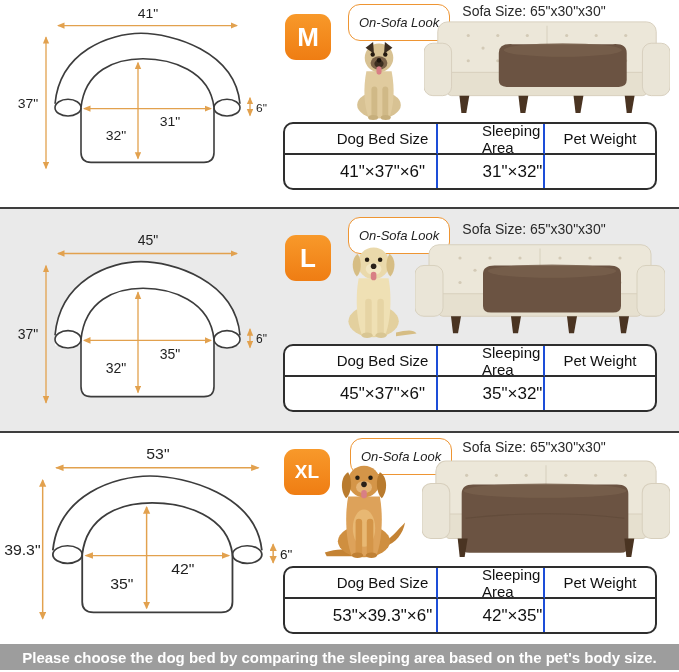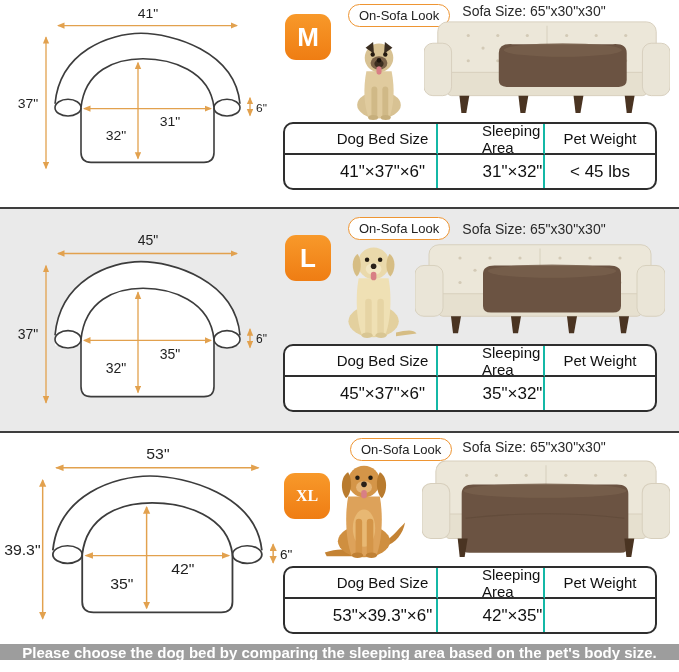--- a/index.html
+++ b/index.html
@@ -21,23 +21,23 @@
   .dim{stroke:#e2a14e;stroke-width:1.3;}
   .dlab{font-size:14px;fill:#1f1f1f;font-family:"Liberation Sans",sans-serif;}
   .dlab.small{font-size:12px;}
 
   
   .badge{position:absolute;width:46px;height:46px;border-radius:11px;
     background:linear-gradient(180deg,#f8992a,#ef7d13);color:#fff;font-weight:bold;
     display:flex;align-items:center;justify-content:center;font-size:26px;}
   .sec-m .badge{left:285px;top:14px;}
   .sec-l .badge{left:285px;top:26px;}
-  .sec-xl .badge{left:284px;top:40px;font-size:16px;font-family:Liberation Serif, serif;}
+  .sec-xl .badge{left:284px;top:16px;font-size:19px;}
   .pill{position:absolute;background:#fff;border:1.5px solid #ee9533;border-radius:12px;
-    padding:3px 10px;font-size:13px;color:#222;white-space:nowrap;}
+    padding:10px 10px;font-size:13px;color:#222;white-space:nowrap;font-style:italic;}
   .sec-m .pill{left:348px;top:4px;}
   .sec-l .pill{left:348px;top:8px;}
   .sec-xl .pill{left:350px;top:5px;}
 
   
   .dog{position:absolute;}
   .sec-m .dog{left:336px;top:36px;width:86px;height:84px;}
   .sec-l .dog{left:330px;top:32px;width:90px;height:98px;}
   .sec-xl .dog{left:314px;top:28px;width:100px;height:98px;}
 
@@ -54,24 +54,24 @@
   
   .spec-table{position:absolute;display:grid;grid-template-columns:153px 107px 110px;
     grid-template-rows:31px 33px;border:2px solid #2e2e2e;border-radius:10px;background:#fff;
     overflow:hidden;}
   .sec-m .spec-table{left:283px;top:122px;}
   .sec-l .spec-table{left:283px;top:135px;}
   .sec-xl .spec-table{left:283px;top:133px;}
   .spec-table .cell{display:flex;align-items:center;justify-content:center;color:#111;}
   .spec-table .th{font-size:15px;border-bottom:2px solid #2e2e2e;}
   .spec-table .td{font-size:17px;}
-  .spec-table .c1,.spec-table .c2{border-right:2px solid #14b8a6;padding-left:44px;}
-
-  
-  .banner{height:16px;width:679px;background:#9d9d9d;display:flex;align-items:center;
+  .spec-table .c1,.spec-table .c2{border-right:2px solid #1d4ed8;padding-left:44px;}
+
+  
+  .banner{height:26px;width:679px;background:#9d9d9d;display:flex;align-items:center;
     justify-content:center;color:#fff;font-weight:bold;font-size:15px;}
 </style>
 </head>
 <body>
 
 <div class="page">
 
   <div class="sec sec-m">
 
     <svg class="diagram" viewBox="0 0 262 180" preserveAspectRatio="none">
@@ -155,21 +155,20 @@
       <path d="M152 80 L162 80 L159 98 L154 98 Z" fill="#4a3422"></path>
       <path d="M204 80 L214 80 L211 98 L206 98 Z" fill="#4a3422"></path>
     </svg>
 
     <div class="spec-table">
       <div class="cell th c1">Dog Bed Size</div>
       <div class="cell th c2">Sleeping Area</div>
       <div class="cell th">Pet Weight</div>
       <div class="cell td c1">41"×37"×6"</div>
       <div class="cell td c2">31"×32"</div>
-      <div class="cell td">&lt; 45 lbs</div>
     </div>
   </div>
 
   <div class="divider"></div>
 
   <div class="sec sec-l">
 
     <svg class="diagram" viewBox="0 0 262 180" preserveAspectRatio="none">
       <path class="bedfill" d="M45 103 C50 48 100 30 131 30 C162 30 225 48 230 103 L230 112 L45 112 Z"></path>
       <ellipse class="bedfill" cx="58" cy="106" rx="13" ry="8.5"></ellipse>

